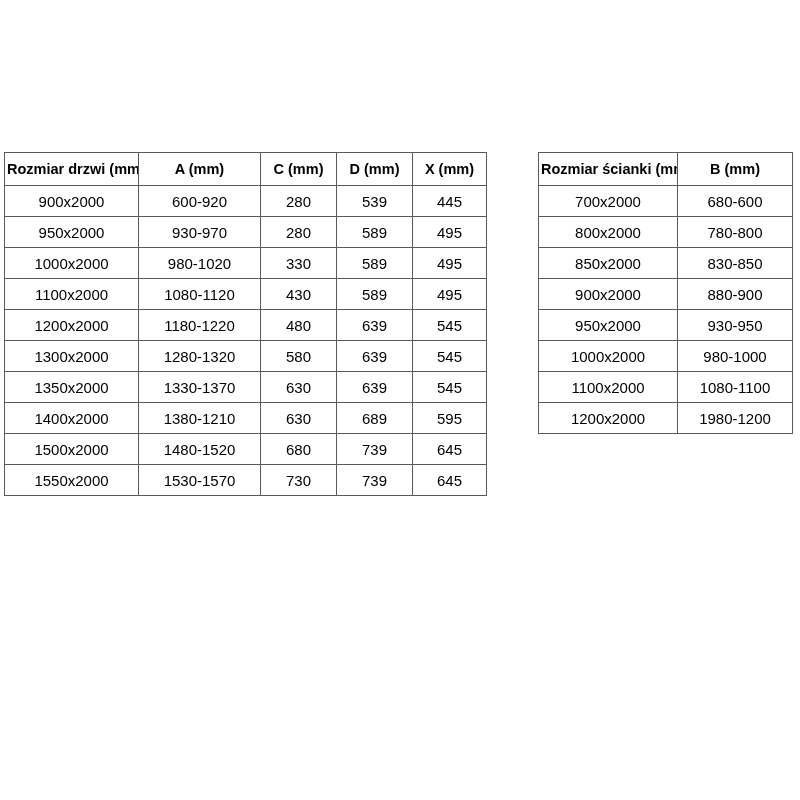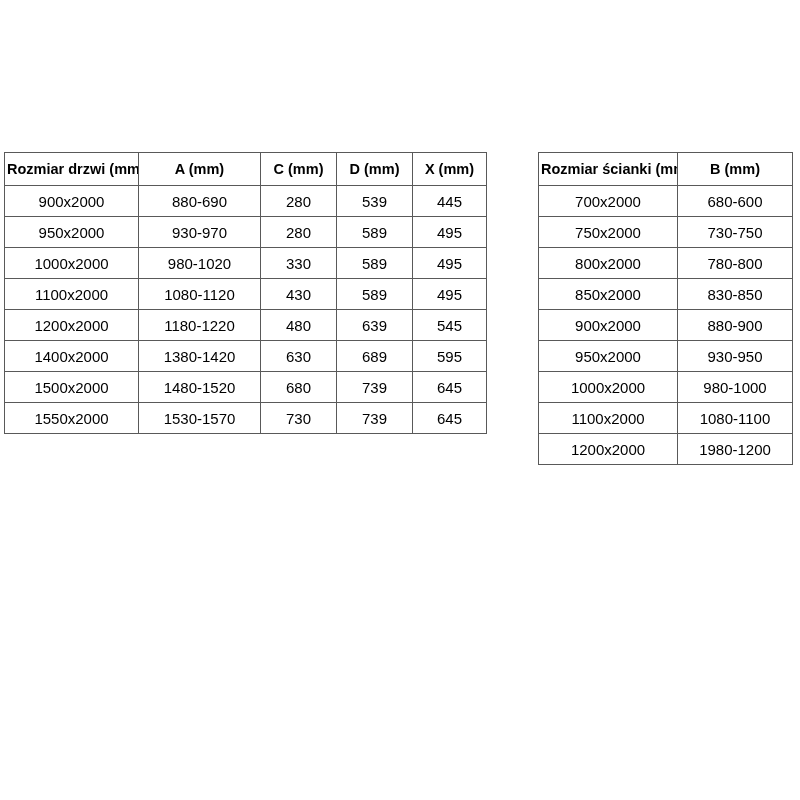--- a/index.html
+++ b/index.html
@@ -70,21 +70,21 @@
           <th>Rozmiar drzwi (mm)</th>
           <th>A (mm)</th>
           <th>C (mm)</th>
           <th>D (mm)</th>
           <th>X (mm)</th>
         </tr>
       </thead>
       <tbody>
         <tr>
           <td>900x2000</td>
-          <td>880-690</td>
+          <td>600-920</td>
           <td>280</td>
           <td>539</td>
           <td>445</td>
         </tr>
         <tr>
           <td>950x2000</td>
           <td>930-970</td>
           <td>280</td>
           <td>589</td>
           <td>495</td>
@@ -104,22 +104,36 @@
           <td>495</td>
         </tr>
         <tr>
           <td>1200x2000</td>
           <td>1180-1220</td>
           <td>480</td>
           <td>639</td>
           <td>545</td>
         </tr>
         <tr>
+          <td>1300x2000</td>
+          <td>1280-1320</td>
+          <td>580</td>
+          <td>639</td>
+          <td>545</td>
+        </tr>
+        <tr>
+          <td>1350x2000</td>
+          <td>1330-1370</td>
+          <td>630</td>
+          <td>639</td>
+          <td>545</td>
+        </tr>
+        <tr>
           <td>1400x2000</td>
-          <td>1380-1420</td>
+          <td>1380-1210</td>
           <td>630</td>
           <td>689</td>
           <td>595</td>
         </tr>
         <tr>
           <td>1500x2000</td>
           <td>1480-1520</td>
           <td>680</td>
           <td>739</td>
           <td>645</td>
@@ -143,24 +157,20 @@
           <th>Rozmiar ścianki (mm)</th>
           <th>B (mm)</th>
         </tr>
       </thead>
       <tbody>
         <tr>
           <td>700x2000</td>
           <td>680-600</td>
         </tr>
         <tr>
-          <td>750x2000</td>
-          <td>730-750</td>
-        </tr>
-        <tr>
           <td>800x2000</td>
           <td>780-800</td>
         </tr>
         <tr>
           <td>850x2000</td>
           <td>830-850</td>
         </tr>
         <tr>
           <td>900x2000</td>
           <td>880-900</td>

